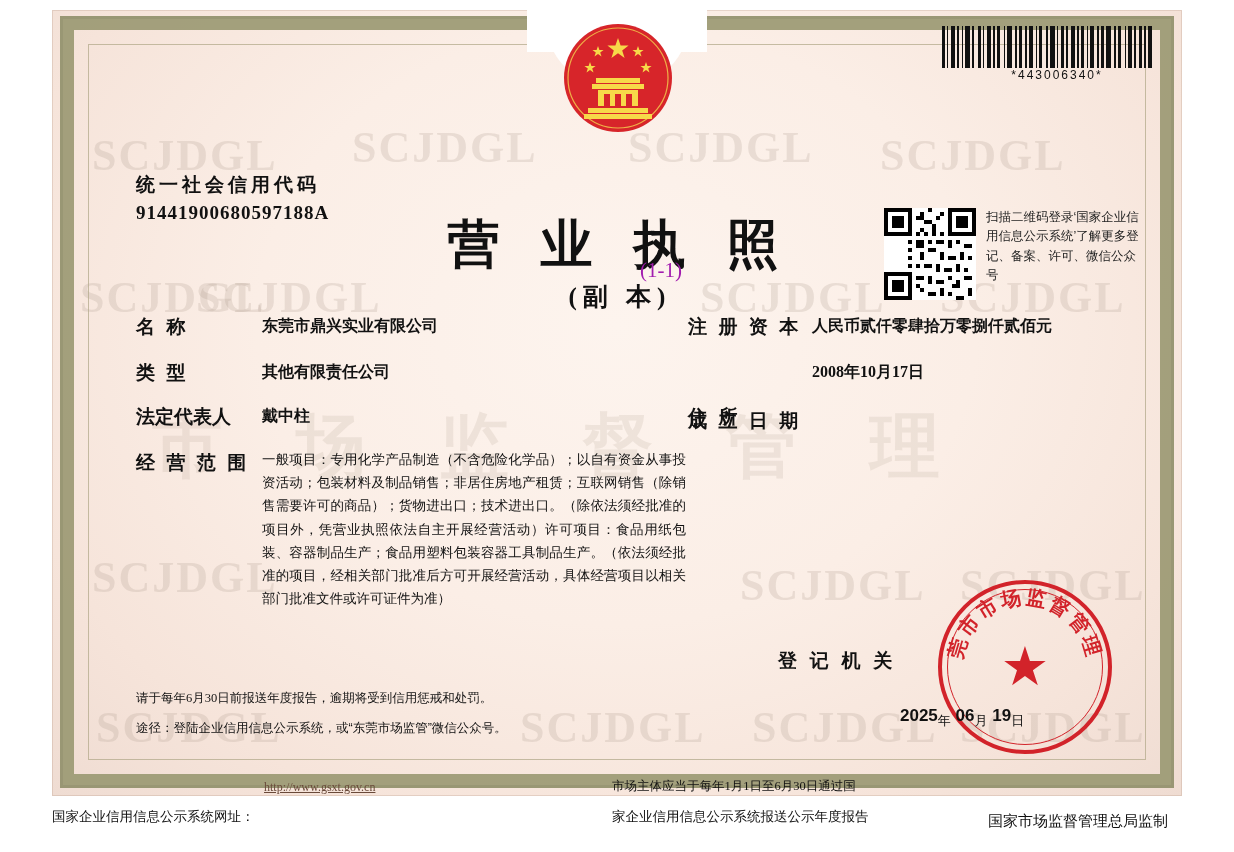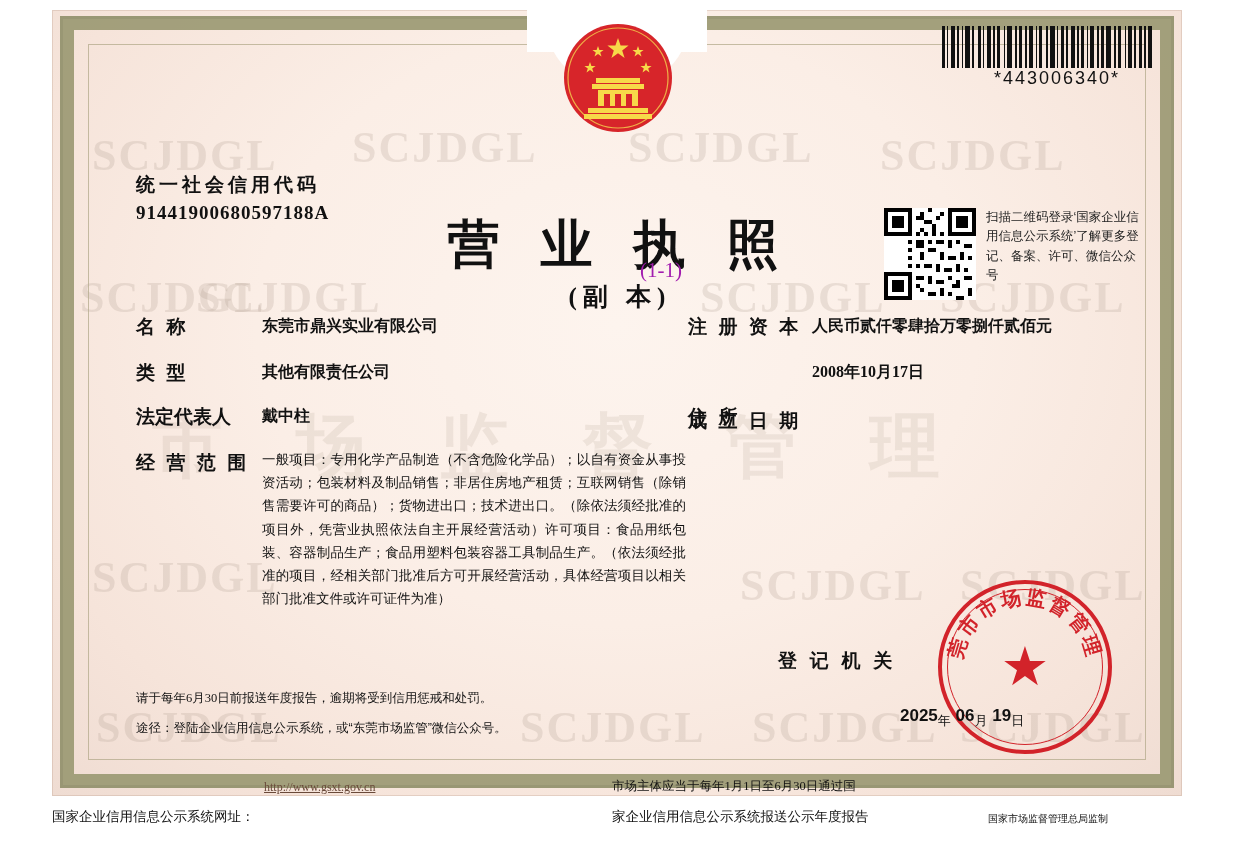--- a/index.html
+++ b/index.html
@@ -132,21 +132,21 @@
     background: #111;
     height: 100%;
   }
   .barcode-text {
     position: absolute;
     left: 942px;
     top: 68px;
     width: 230px;
     text-align: center;
     font-family: "Liberation Sans", sans-serif;
-    font-size: 18px;
+    font-size: 12px;
     letter-spacing: 2px;
     color: #111;
   }
 
   
   .emblem {
     position: absolute;
     left: 562px;
     top: 22px;
     width: 112px;
@@ -374,21 +374,21 @@
     position: absolute;
     left: 612px;
     top: 808px;
     font-size: 13.5px;
     color: #111;
   }
   .bottom-right {
     position: absolute;
     left: 988px;
     top: 812px;
-    font-size: 10px;
+    font-size: 15px;
     color: #111;
   }
 </style>
 </head>
 <body>
 
 <div id="page">
 
   <div class="paper"></div>
   <div class="paper-edge"></div>

